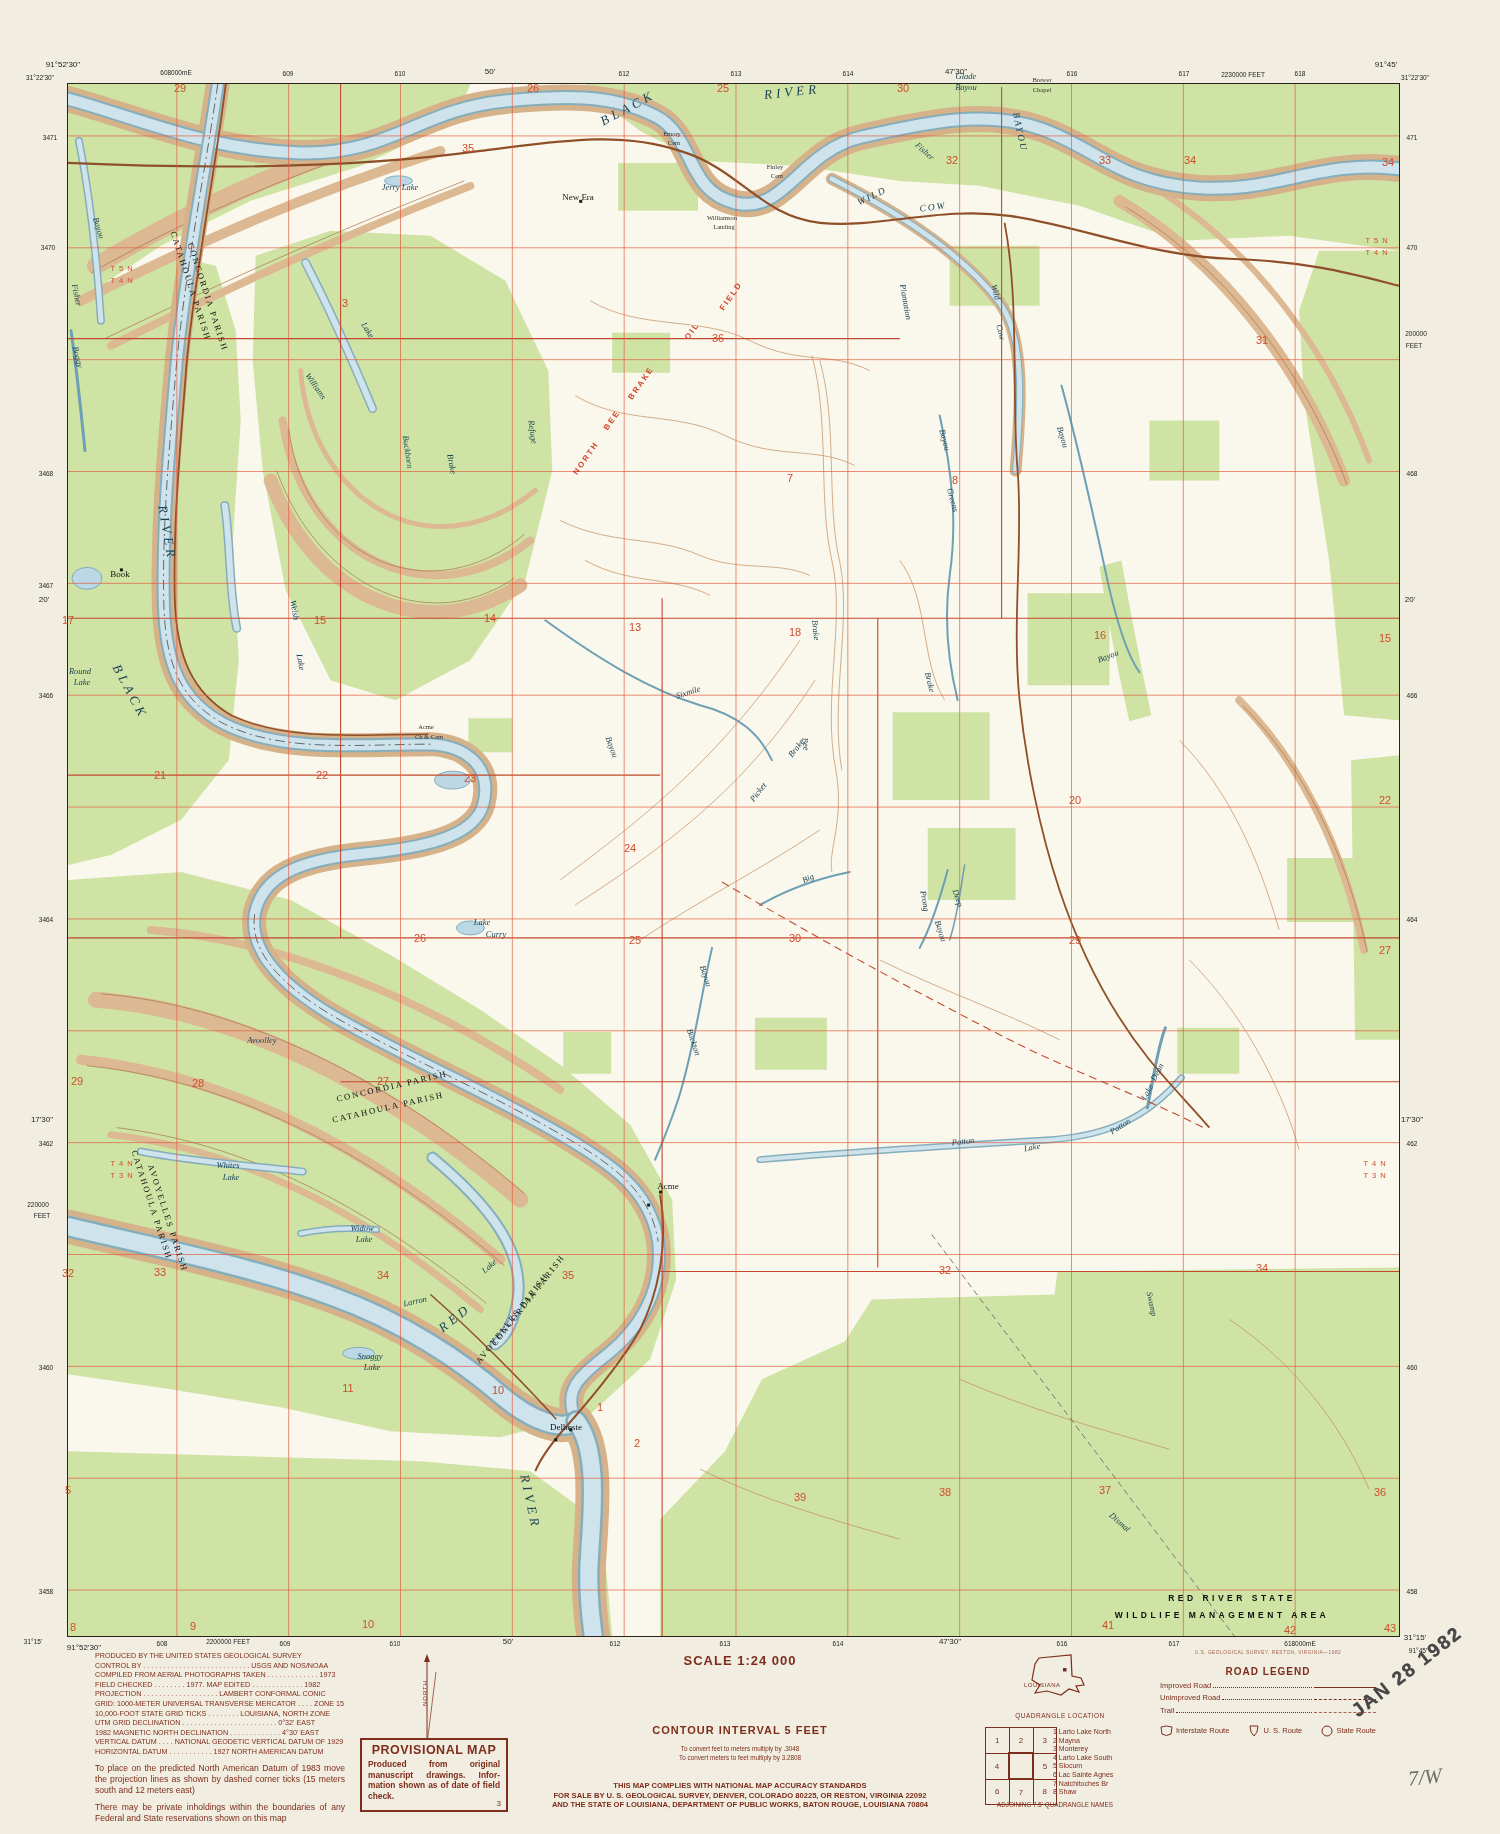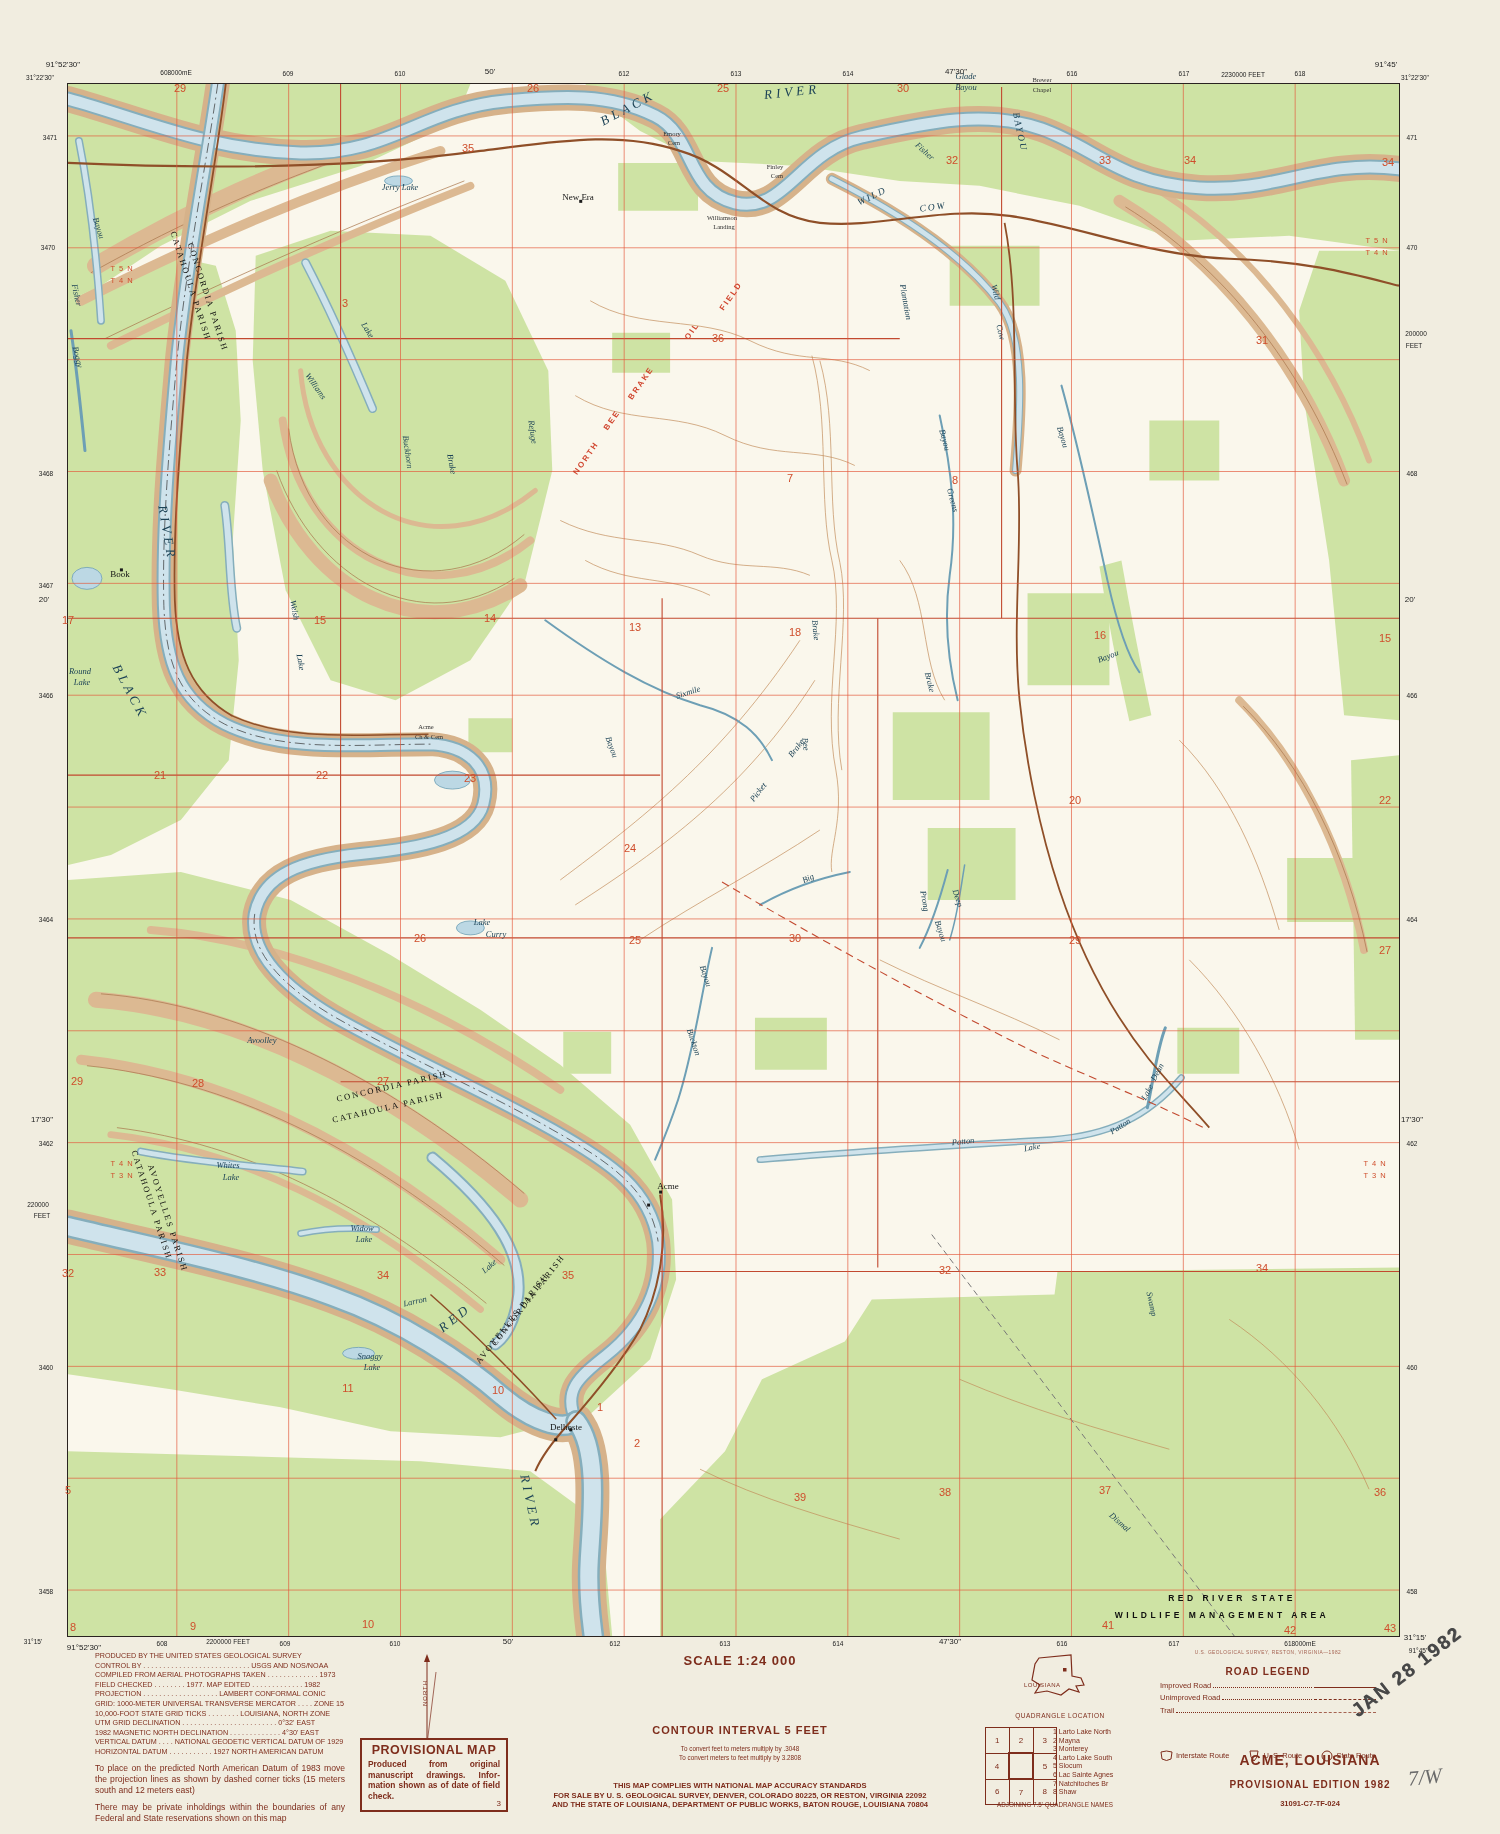--- a/index.html
+++ b/index.html
@@ -61,21 +61,21 @@
   #road-legend{position:absolute;left:1160px;top:1650px;width:216px;color:#7e2d1c;}
   #rl-attrib{text-align:center;font-size:4.8px;letter-spacing:.5px;color:#a56352;}
   #rl-title{text-align:center;font-weight:bold;font-size:10px;letter-spacing:1px;margin-top:11px;}
   .rl-row{display:flex;align-items:flex-end;font-size:7.5px;margin-top:3.5px;}
   .rl-row .lead{flex:1;border-bottom:1px dotted #7e2d1c;margin:0 2px 2px;}
   .rl-samp{width:62px;margin-bottom:2px;}
   .rl-samp.s0{border-bottom:1.6px solid #7e2d1c;}
   .rl-samp.s1{border-bottom:1.6px dashed #7e2d1c;}
   .rl-samp.s2{border-bottom:1px dashed #a56352;}
   #rl-routes{display:flex;justify-content:space-between;margin-top:10px;font-size:7.5px;align-items:center;}
-  .route{display:flex;align-items:center;gap:3px;margin-top:25px;}
+  .route{display:flex;align-items:center;gap:3px;}
   #title-block{position:absolute;left:1160px;top:1752px;width:300px;text-align:center;color:#7e2d1c;}
   #tb-name{font-weight:bold;font-size:14px;letter-spacing:1px;}
   #tb-ed{font-weight:bold;font-size:10px;letter-spacing:1px;margin-top:11px;}
   #tb-num{font-size:7.5px;font-weight:bold;margin-top:9px;}
   #stamp{position:absolute;left:1354px;top:1702px;transform:rotate(-38deg);transform-origin:left center;
          font-size:19px;font-weight:bold;letter-spacing:2px;color:#474747;
          text-shadow:.4px .4px 0 #6a6a6a;}
   #handwriting{position:absolute;left:1408px;top:1765px;font-family:"Liberation Serif",serif;
                font-style:italic;font-size:21px;color:#6b6b6b;transform:rotate(-6deg);}
 </style>
@@ -613,22 +613,17 @@
         </span>
       <span class="route">
           <svg width="12" height="12" viewBox="0 0 12 12">
             <circle cx="6" cy="6" r="5" fill="none" stroke="#7e2d1c"></circle>
           </svg>
           <span>State Route</span>
         </span>
     </div>
   </div>
 
-  <div id="title-block">
-    <div id="tb-name">ACME, LOUISIANA</div>
-    <div id="tb-ed">PROVISIONAL EDITION 1982</div>
-    <div id="tb-num">31091-C7-TF-024</div>
-  </div>
 
   <div id="stamp">JAN 28 1982</div>
   <div id="handwriting">7/W</div>
 
 </div>
 
 </body></html>

